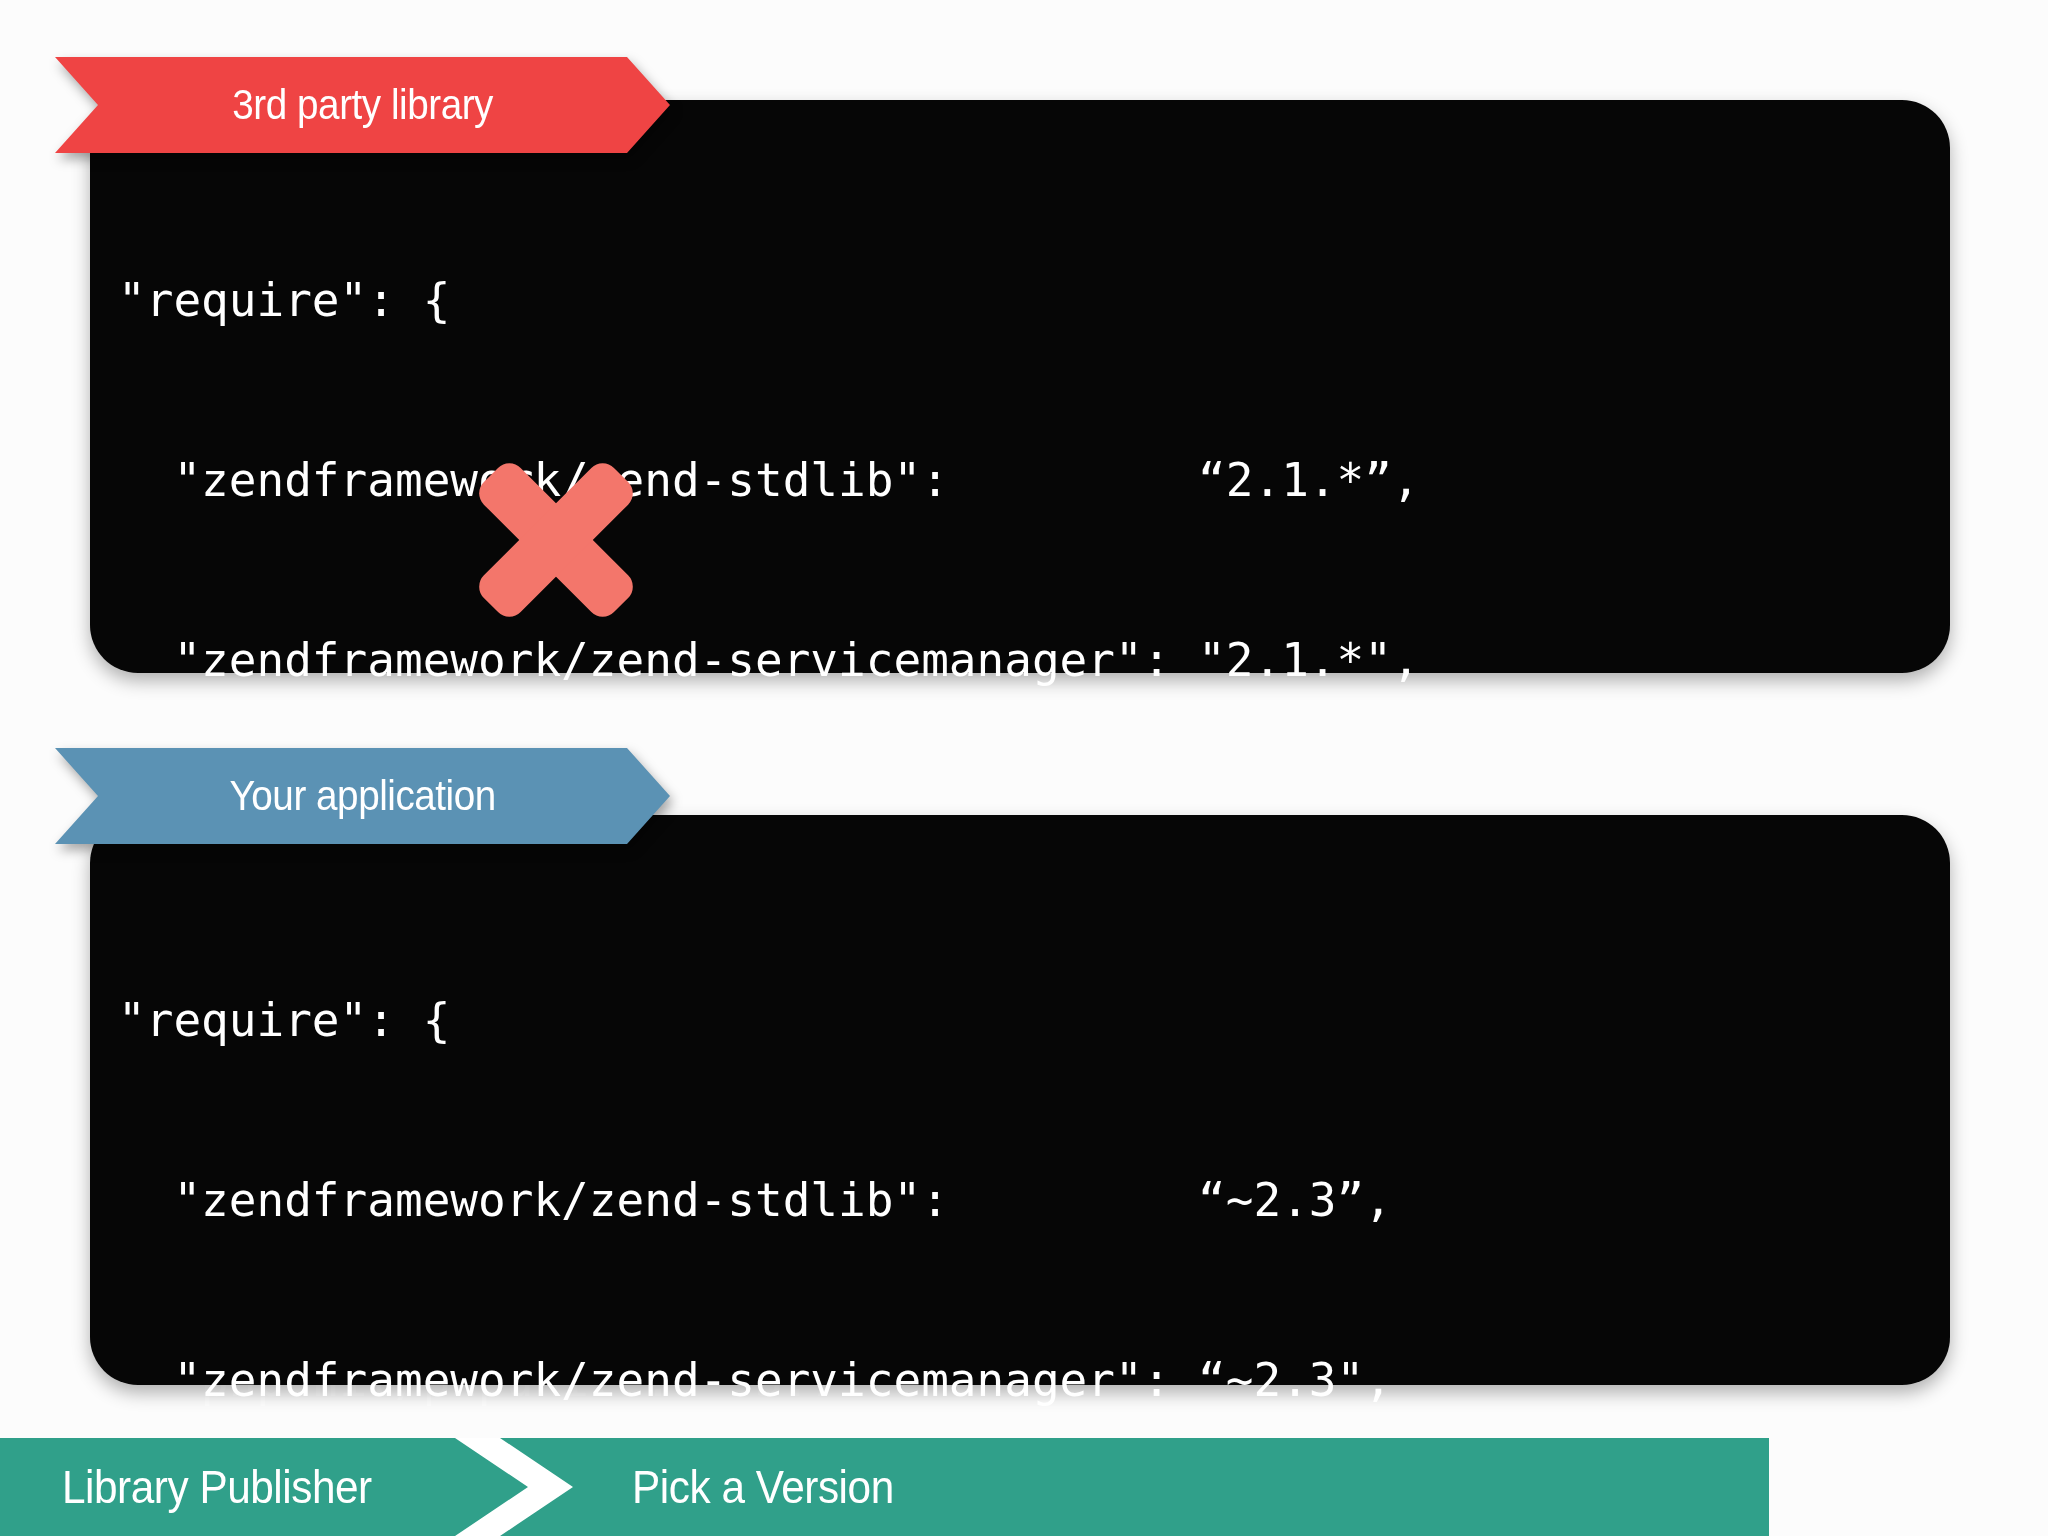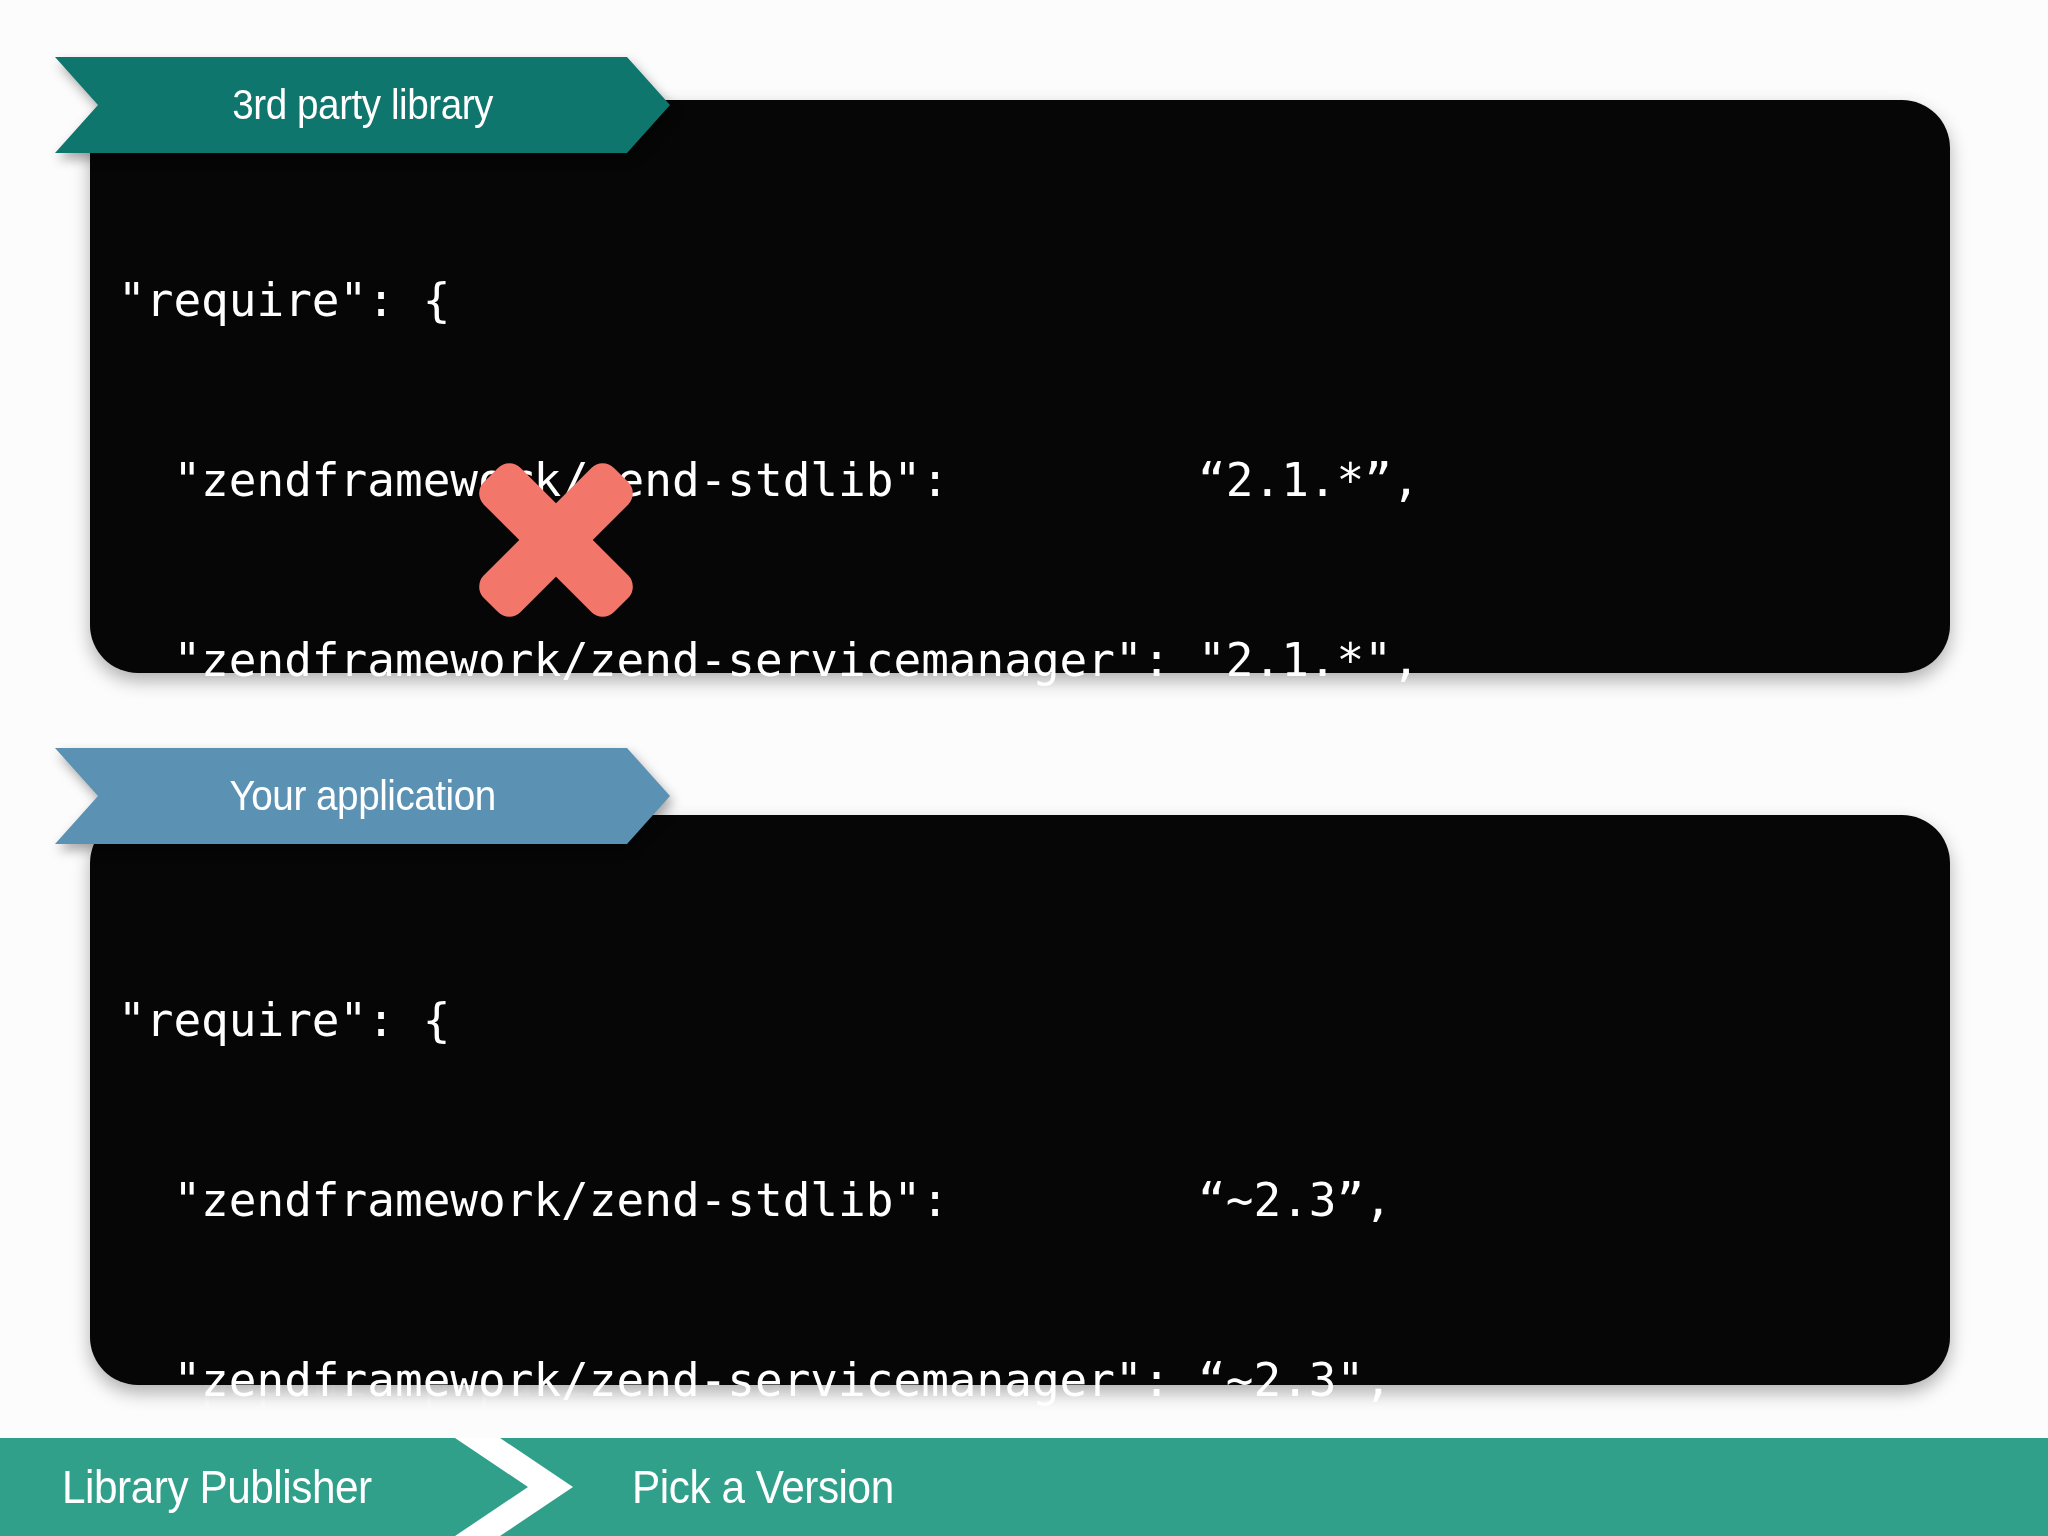--- a/index.html
+++ b/index.html
@@ -35,40 +35,40 @@
     position:absolute;left:55px;width:615px;height:96px;
     filter:drop-shadow(3px 6px 6px rgba(0,0,0,0.35));
   }
   .ribbon-wrap.r1{top:57px;}
   .ribbon-wrap.r2{top:748px;}
   .ribbon{
     width:100%;height:100%;
     clip-path:polygon(0 0,572px 0,615px 48px,572px 96px,0 96px,43px 48px);
     display:flex;align-items:center;justify-content:center;
   }
-  .ribbon.teal{background:#0f766e;}
+  .ribbon.teal{background:#ef4444;}
   .ribbon.blue{background:#5b92b4;}
   .ribbon-label{
     color:#ffffff;font-size:42px;letter-spacing:-0.5px;
     transform:scaleX(0.92);
   }
   
   .x-mark{
     position:absolute;left:486px;top:470px;width:140px;height:140px;
     pointer-events:none;
   }
   .x-mark .bar{
     position:absolute;left:-22px;top:44px;width:184px;height:52px;
     border-radius:16px;background:#f3766b;
   }
   .x-mark .bar.a{transform:rotate(45deg);}
   .x-mark .bar.b{transform:rotate(-45deg);}
   
   .footer-bar{
-    position:absolute;left:0;top:1438px;width:2048px;height:98px;
+    position:absolute;left:0;top:1438px;width:1769px;height:98px;
     background:#30a08a;
   }
   .footer-chevron{
     position:absolute;inset:0;
     background:#ffffff;
     clip-path:polygon(455px 0,500px 0,573px 49px,500px 98px,455px 98px,528px 49px);
   }
   .footer-label{
     position:absolute;top:0;height:98px;
     display:flex;align-items:center;

